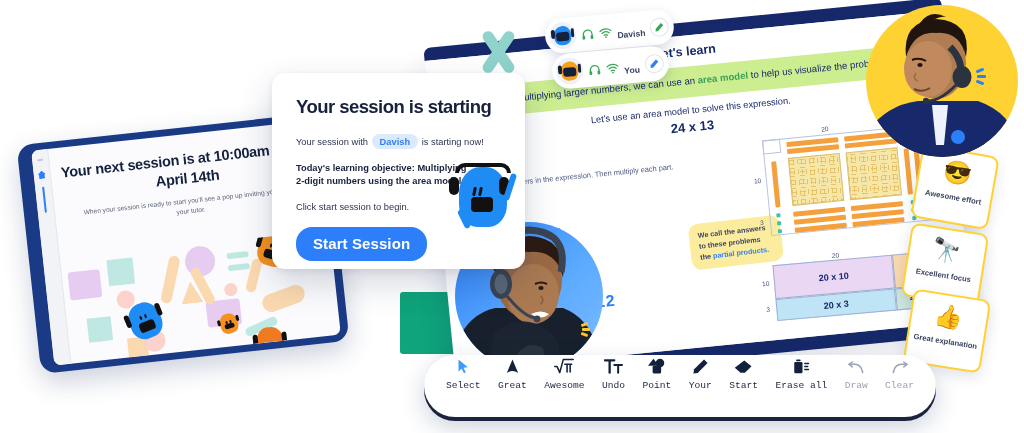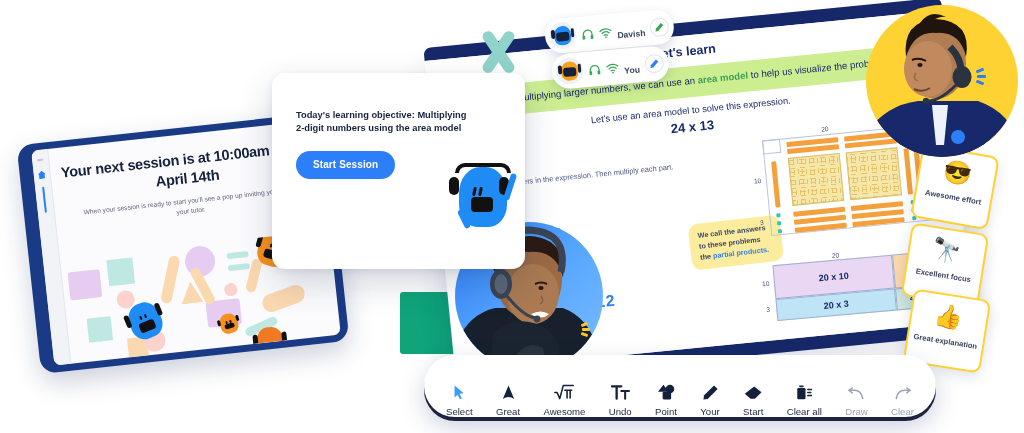--- a/index.html
+++ b/index.html
@@ -68,21 +68,21 @@
   .modal .line1 { margin-top: 16px; font-size: 9.3px; color: #2c3550; }
   .pill-name {
     display: inline-block; background: #dceafe; color: #2d7ff9; font-weight: bold;
     border-radius: 9px; padding: 2.5px 8px; margin: 0 1px; font-size: 9.3px;
   }
   .modal .obj { margin-top: 13px; font-size: 9.3px; font-weight: bold; color: #16213c; line-height: 1.45; max-width: 172px; }
   .modal .cta-note { margin-top: 13px; font-size: 9.3px; color: #2c3550; }
   .start-btn {
     margin-top: 15px; display: inline-block; background: #2d7ff9; color: #fff;
     border: none; border-radius: 16px; padding: 8.5px 17px;
-    font-size: 10px; font-weight: bold; font-family: inherit; cursor: pointer;
+    font-size: 15px; font-weight: bold; font-family: inherit; cursor: pointer;
     letter-spacing: .1px;
   }
   
   .bmon { position: absolute; right: 6px; bottom: 34px; width: 72px; height: 78px; }
   .bmon .body { position:absolute; left:12px; top:10px; width:48px; height:60px;
     background:#1f8bf5; border-radius:44% 44% 38% 38%; }
   .bmon .band { position:absolute; left:8px; top:6px; width:56px; height:10px;
     border:4px solid #111; border-bottom:none; border-radius:28px 28px 0 0; }
   .bmon .ec { position:absolute; top:20px; width:10px; height:18px; background:#111; border-radius:5px; }
   .bmon .ey { position:absolute; top:30px; width:3px; height:9px; background:#111; border-radius:2px; transform:rotate(12deg); }
@@ -188,22 +188,23 @@
     box-shadow: 0 5px 14px rgba(20,40,90,.13);
   }
   .badge .glyph { font-size: 23px; line-height: 26px; }
   .badge .cap { font-size: 7.6px; color: #3b4562; font-weight: bold; margin-top: 7px; padding: 0 4px; line-height:1.25; }
 
   
   .toolbar {
     position: absolute; left: 424px; top: 355px; width: 512px; height: 62px;
     background: #fff; border-radius: 31px; z-index: 30;
     box-shadow: 0 4px 0 #1b2340, 0 10px 24px rgba(20,40,90,.22);
-    display: flex; align-items: flex-end; justify-content: space-between;
+    display: flex; align-items: flex-start; justify-content: space-between;
     padding: 0 22px;
+    font-family: Liberation Mono, monospace;
   }
   .tool { display: flex; flex-direction: column; align-items: center; gap: 5px; cursor: pointer; }
   .tool .ti { height: 20px; display: flex; align-items: flex-end; }
   .tool .tl { font-size: 9.6px; color: #1d2540; }
   .tool.dim .tl { color: #9aa2b5; }
 </style>
 </head>
 <body>
 
 <div id="stage">
@@ -365,21 +366,28 @@
         <div class="pc" style="left:0;top:6px;width:120px;height:34px;background:#e9d7f4;">20 x 10</div>
         <div class="pc" style="left:120px;top:6px;width:48px;height:34px;background:#fbd9ae;">4 x 10</div>
         <div class="pc" style="left:0;top:40px;width:120px;height:22px;background:#bfe4f5;">20 x 3</div>
         <div class="pc" style="left:120px;top:40px;width:48px;height:22px;background:#cfe8de;">4 x 3</div>
       </div>
     </div>
     <div class="wb-bottombar"></div>
   </div>
 
   <div class="modal">
+    <h2>Your session is starting</h2>
+    <div class="line1">
+      <span>Your session with</span>
+      <span class="pill-name">Davish</span>
+      <span>is starting now!</span>
+    </div>
     <div class="obj">Today's learning objective:  Multiplying 2-digit numbers using the area model</div>
+    <div class="cta-note">Click start session to begin.</div>
     <button class="start-btn">Start Session</button>
 
     <div class="bmon">
       <div class="band"></div>
       <div class="body"></div>
       <div class="ec" style="left:2px;"></div>
       <div class="ec" style="right:10px;"></div>
       <div class="ey" style="left:26px;"></div>
       <div class="ey" style="left:32px;"></div>
       <div class="mth"></div>
@@ -606,21 +614,21 @@
     </div>
 
     <div class="tool">
       <span class="ti">
         <svg viewBox="0 0 24 22" width="18" height="17">
             <rect x="3" y="5" width="11" height="15" rx="1.6" fill="#14213d"></rect>
             <rect x="5.5" y="1.5" width="6" height="2.6" rx="1" fill="#14213d"></rect>
             <path d="M17 7h5 M17 11h4 M17 15h5" stroke="#14213d" stroke-width="1.8" stroke-linecap="round"></path>
           </svg>
       </span>
-      <span class="tl">Clear all</span>
+      <span class="tl">Erase all</span>
     </div>
 
     <div class="tool dim">
       <span class="ti">
         <svg viewBox="0 0 24 18" width="18" height="14">
             <path d="M21 15 Q19 4 10 4 L3 4" stroke="#9aa2b5" stroke-width="2" fill="none" stroke-linecap="round"></path>
             <path d="M7 1 L2.5 4 L7 7.5" stroke="#9aa2b5" stroke-width="2" fill="none" stroke-linecap="round" stroke-linejoin="round"></path>
           </svg>
       </span>
       <span class="tl">Draw</span>

